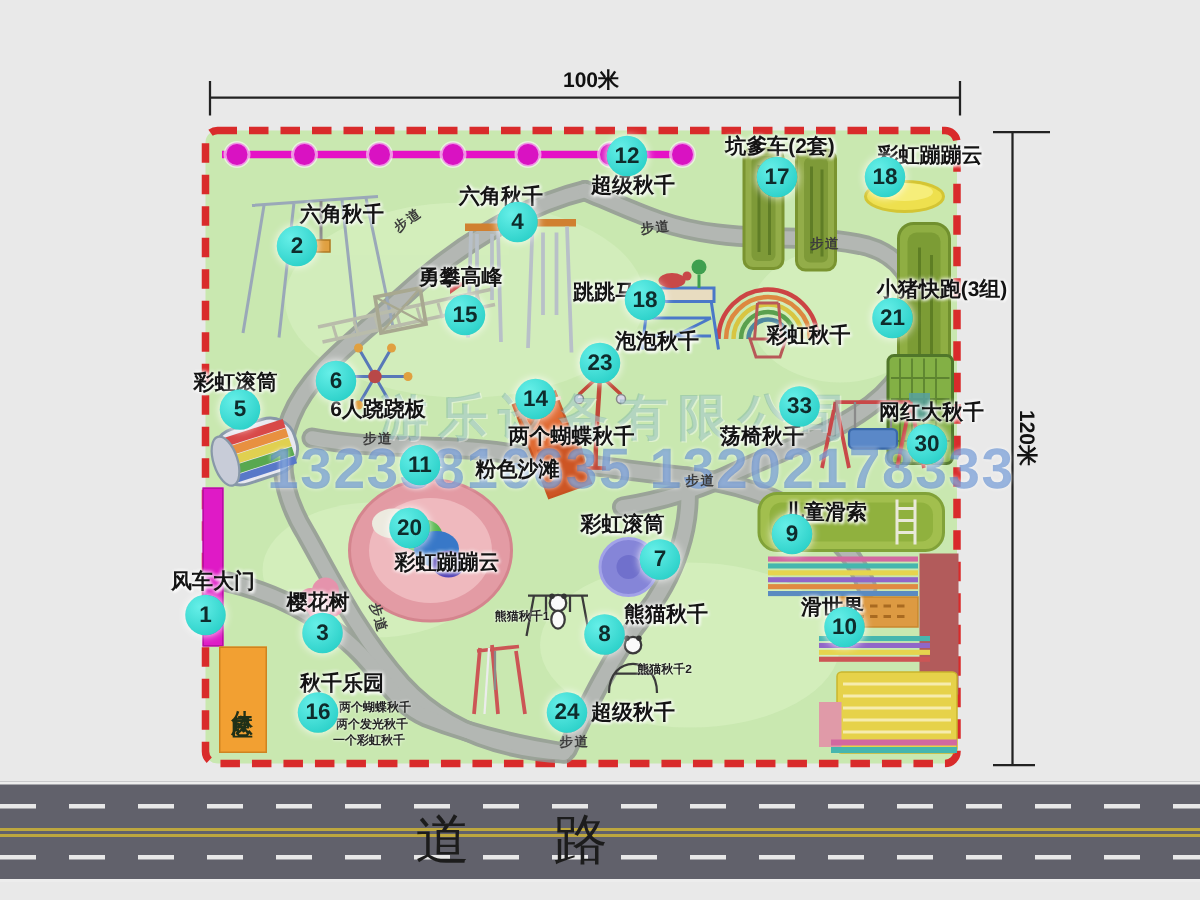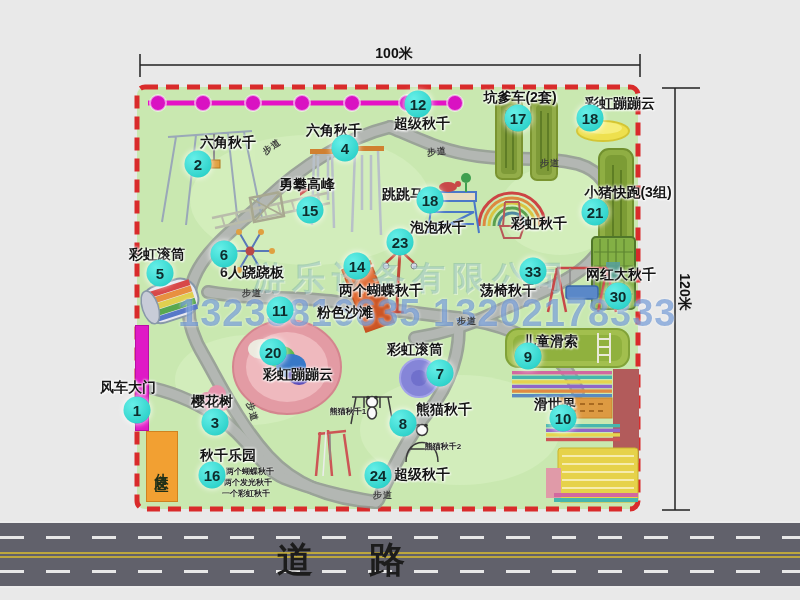--- a/index.html
+++ b/index.html
@@ -34,21 +34,21 @@
         border:1px solid #b80fa4;z-index:3}
   .rest{position:absolute;left:146px;top:431px;width:32px;height:71px;background:#f2a032;
         border:1px solid #cf8320;z-index:3;display:flex;align-items:center;justify-content:center}
   .rest span{writing-mode:vertical-rl;font-size:14px;font-weight:bold;color:#203018;letter-spacing:3px}
   .road{position:absolute;left:0;top:521px;width:800px;height:67px;background:#61616b;z-index:4;
         border-top:2px solid #ededed;border-bottom:2px solid #ededed}
   .road .dash{position:absolute;left:0;width:800px;height:3px;
         background:repeating-linear-gradient(90deg,#e8e8e8 0 24px,transparent 24px 46px)}
   .road .yellow{position:absolute;left:0;width:800px;height:2px;background:#bda73e}
   .road-label{position:absolute;left:341px;top:536px;transform:translateX(-50%);z-index:5;
-        font-size:36px;font-weight:bold;color:#1c1c1c;word-spacing:46px;white-space:nowrap}
+        font-size:36px;font-weight:normal;color:#1c1c1c;word-spacing:46px;white-space:nowrap}
 </style>
 </head>
 <body>
 
 <div class="stage">
 
   <svg class="map" width="800" height="600" viewBox="0 0 800 600">
 
     <rect x="137" y="87" width="501" height="422" rx="8" fill="#c9e8b0" stroke="#d92b2b" stroke-width="5" stroke-dasharray="13 8"></rect>
     <g fill="#daf2c4" opacity="0.55">
@@ -263,21 +263,21 @@
   </div>
 
   <div class="path-lbl" style="left:272px;top:147px;transform:translate(-50%,-50%) rotate(-35deg)">步道</div>
   <div class="path-lbl" style="left:437px;top:152px;transform:translate(-50%,-50%) rotate(-6deg)">步道</div>
   <div class="path-lbl" style="left:550px;top:163px">步道</div>
   <div class="path-lbl" style="left:252px;top:293px">步道</div>
   <div class="path-lbl" style="left:467px;top:321px">步道</div>
   <div class="path-lbl" style="left:252px;top:412px;transform:translate(-50%,-50%) rotate(74deg)">步道</div>
   <div class="path-lbl" style="left:383px;top:495px">步道</div>
 
-  <div class="lbl" style="left:128px;top:388px">风车大门</div>
+  <div class="lbl" style="left:142px;top:388px">风车大门</div>
   <div class="lbl" style="left:228px;top:143px">六角秋千</div>
   <div class="lbl" style="left:212px;top:402px">樱花树</div>
   <div class="lbl" style="left:334px;top:131px">六角秋千</div>
   <div class="lbl" style="left:157px;top:255px">彩虹滚筒</div>
   <div class="lbl" style="left:252px;top:273px">6人跷跷板</div>
   <div class="lbl" style="left:415px;top:350px">彩虹滚筒</div>
   <div class="lbl" style="left:444px;top:410px">熊猫秋千</div>
   <div class="subl subc" style="left:348px;top:411px">熊猫秋千1</div>
   <div class="subl subc" style="left:443px;top:446px">熊猫秋千2</div>
   <div class="lbl" style="left:550px;top:342px">儿童滑索</div>

